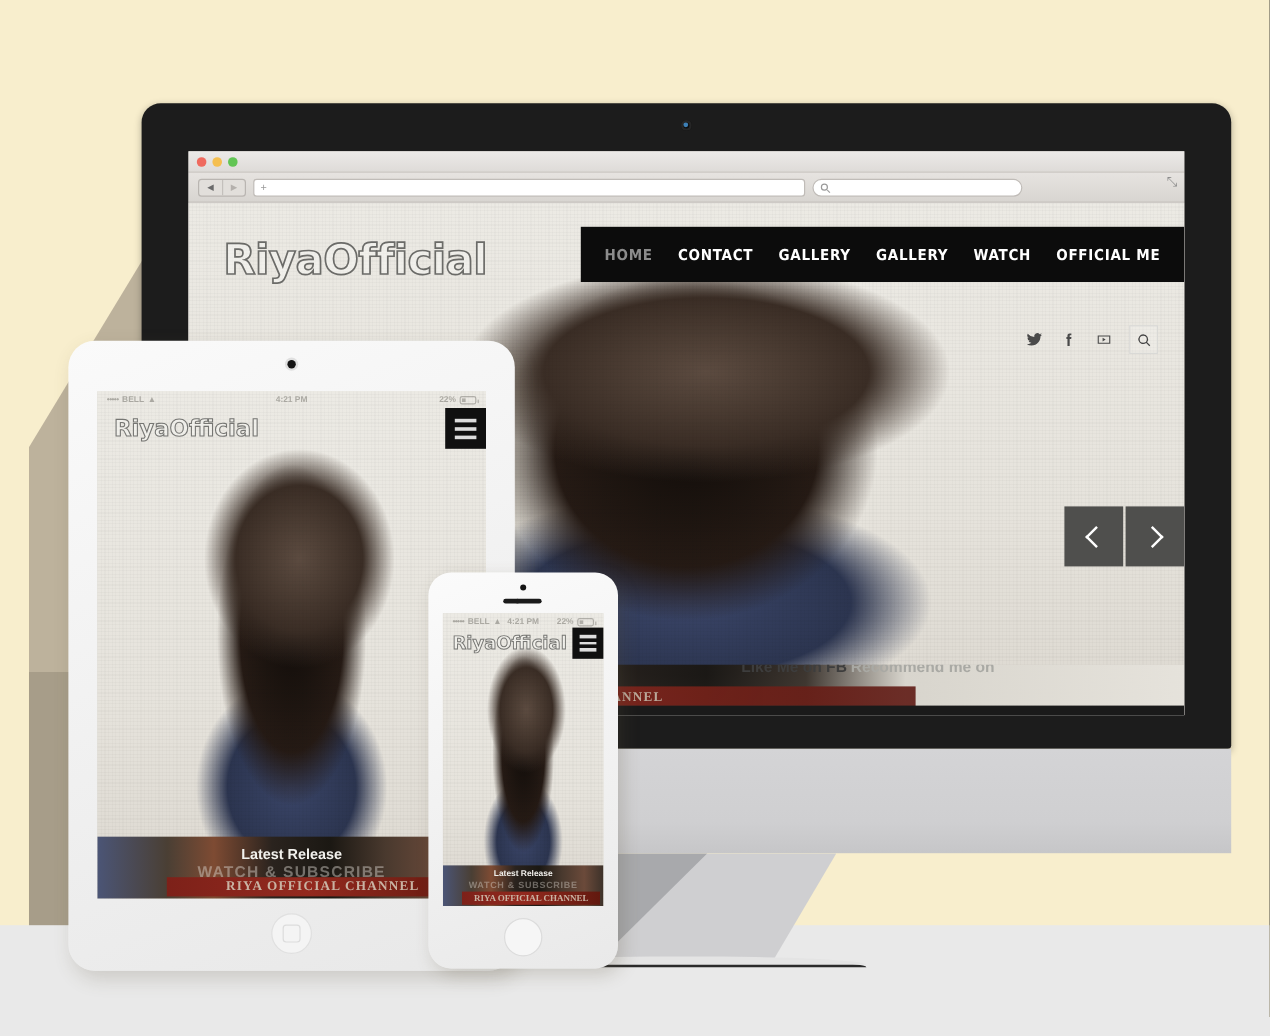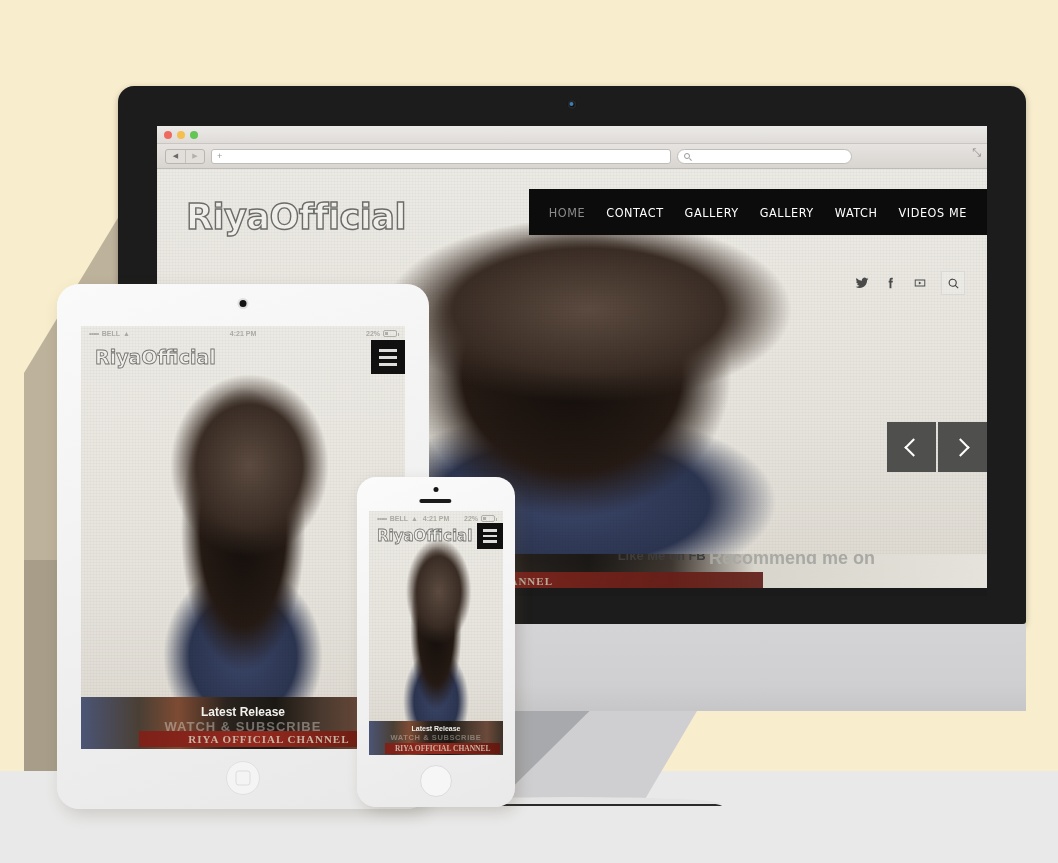--- a/index.html
+++ b/index.html
@@ -158,21 +158,21 @@
   }
 
   .site-nav {
     position: absolute; right: 0; top: 20px;
     background: #0c0c0c;
     height: 46px;
     display: flex; align-items: center;
     padding: 0 20px; gap: 21px;
   }
   .nav-item {
-    color: #fff; font-size: 12.5px; font-weight: 400;
+    color: #fff; font-size: 12.5px; font-weight: 700;
     letter-spacing: 0.6px;
     font-family: "DejaVu Sans Condensed", "Liberation Sans Narrow", "Liberation Sans", sans-serif;
     cursor: pointer; white-space: nowrap;
   }
   .nav-item.active { color: #8c8c8c; }
 
   .socials {
     position: absolute; right: 22px; top: 102px;
     display: flex; align-items: center; gap: 13px;
   }
@@ -238,21 +238,21 @@
   .band-latest {
     position: absolute; left: 14.5%; top: -6px;
     color: #f4f3ef; font-size: 13px; font-weight: 700;
   }
   .band-fb {
     position: absolute; left: 55.5%; top: -6px;
     color: #3d3d3d; font-size: 13px; font-weight: 700;
   }
   .band-rec {
     position: absolute; left: 66.5%; top: -6px;
-    color: #a9a9a4; font-size: 18px; font-weight: 700;
+    color: #a9a9a4; font-size: 13px; font-weight: 700;
   }
   .band-floor { position: absolute; left: 0; right: 0; bottom: 0; height: 8px; background: #1a1a1a; }
 
   
   .imac-chin {
     width: 908px; height: 87px;
     background: linear-gradient(180deg, #d4d4d6 0%, #cfcfd1 70%, #c6c6c8 100%);
     position: relative;
   }
   .apple {
@@ -493,21 +493,21 @@
           <div class="hero-grain"></div>
 
           <div class="site-logo">RiyaOfficial</div>
 
           <div class="site-nav">
             <span class="nav-item active">HOME</span>
             <span class="nav-item">CONTACT</span>
             <span class="nav-item">GALLERY</span>
             <span class="nav-item">GALLERY</span>
             <span class="nav-item">WATCH</span>
-            <span class="nav-item">VIDEOS ME</span>
+            <span class="nav-item">OFFICIAL ME</span>
           </div>
 
           <div class="socials">
             <span class="soc-ico">
               <svg viewBox="0 0 24 24">
                   <path d="M23 4.9a9 9 0 0 1-2.6.7 4.5 4.5 0 0 0 2-2.5 9 9 0 0 1-2.9 1.1 4.5 4.5 0 0 0-7.7 4.1A12.8 12.8 0 0 1 2.5 3.6a4.5 4.5 0 0 0 1.4 6 4.5 4.5 0 0 1-2-.6 4.5 4.5 0 0 0 3.6 4.4 4.5 4.5 0 0 1-2 .1 4.5 4.5 0 0 0 4.2 3.1A9 9 0 0 1 1 18.5a12.7 12.7 0 0 0 6.9 2c8.3 0 12.8-6.9 12.8-12.8v-.6A9.2 9.2 0 0 0 23 4.9z"></path>
                 </svg>
             </span>
             <span class="soc-ico">
               <svg viewBox="0 0 24 24">

